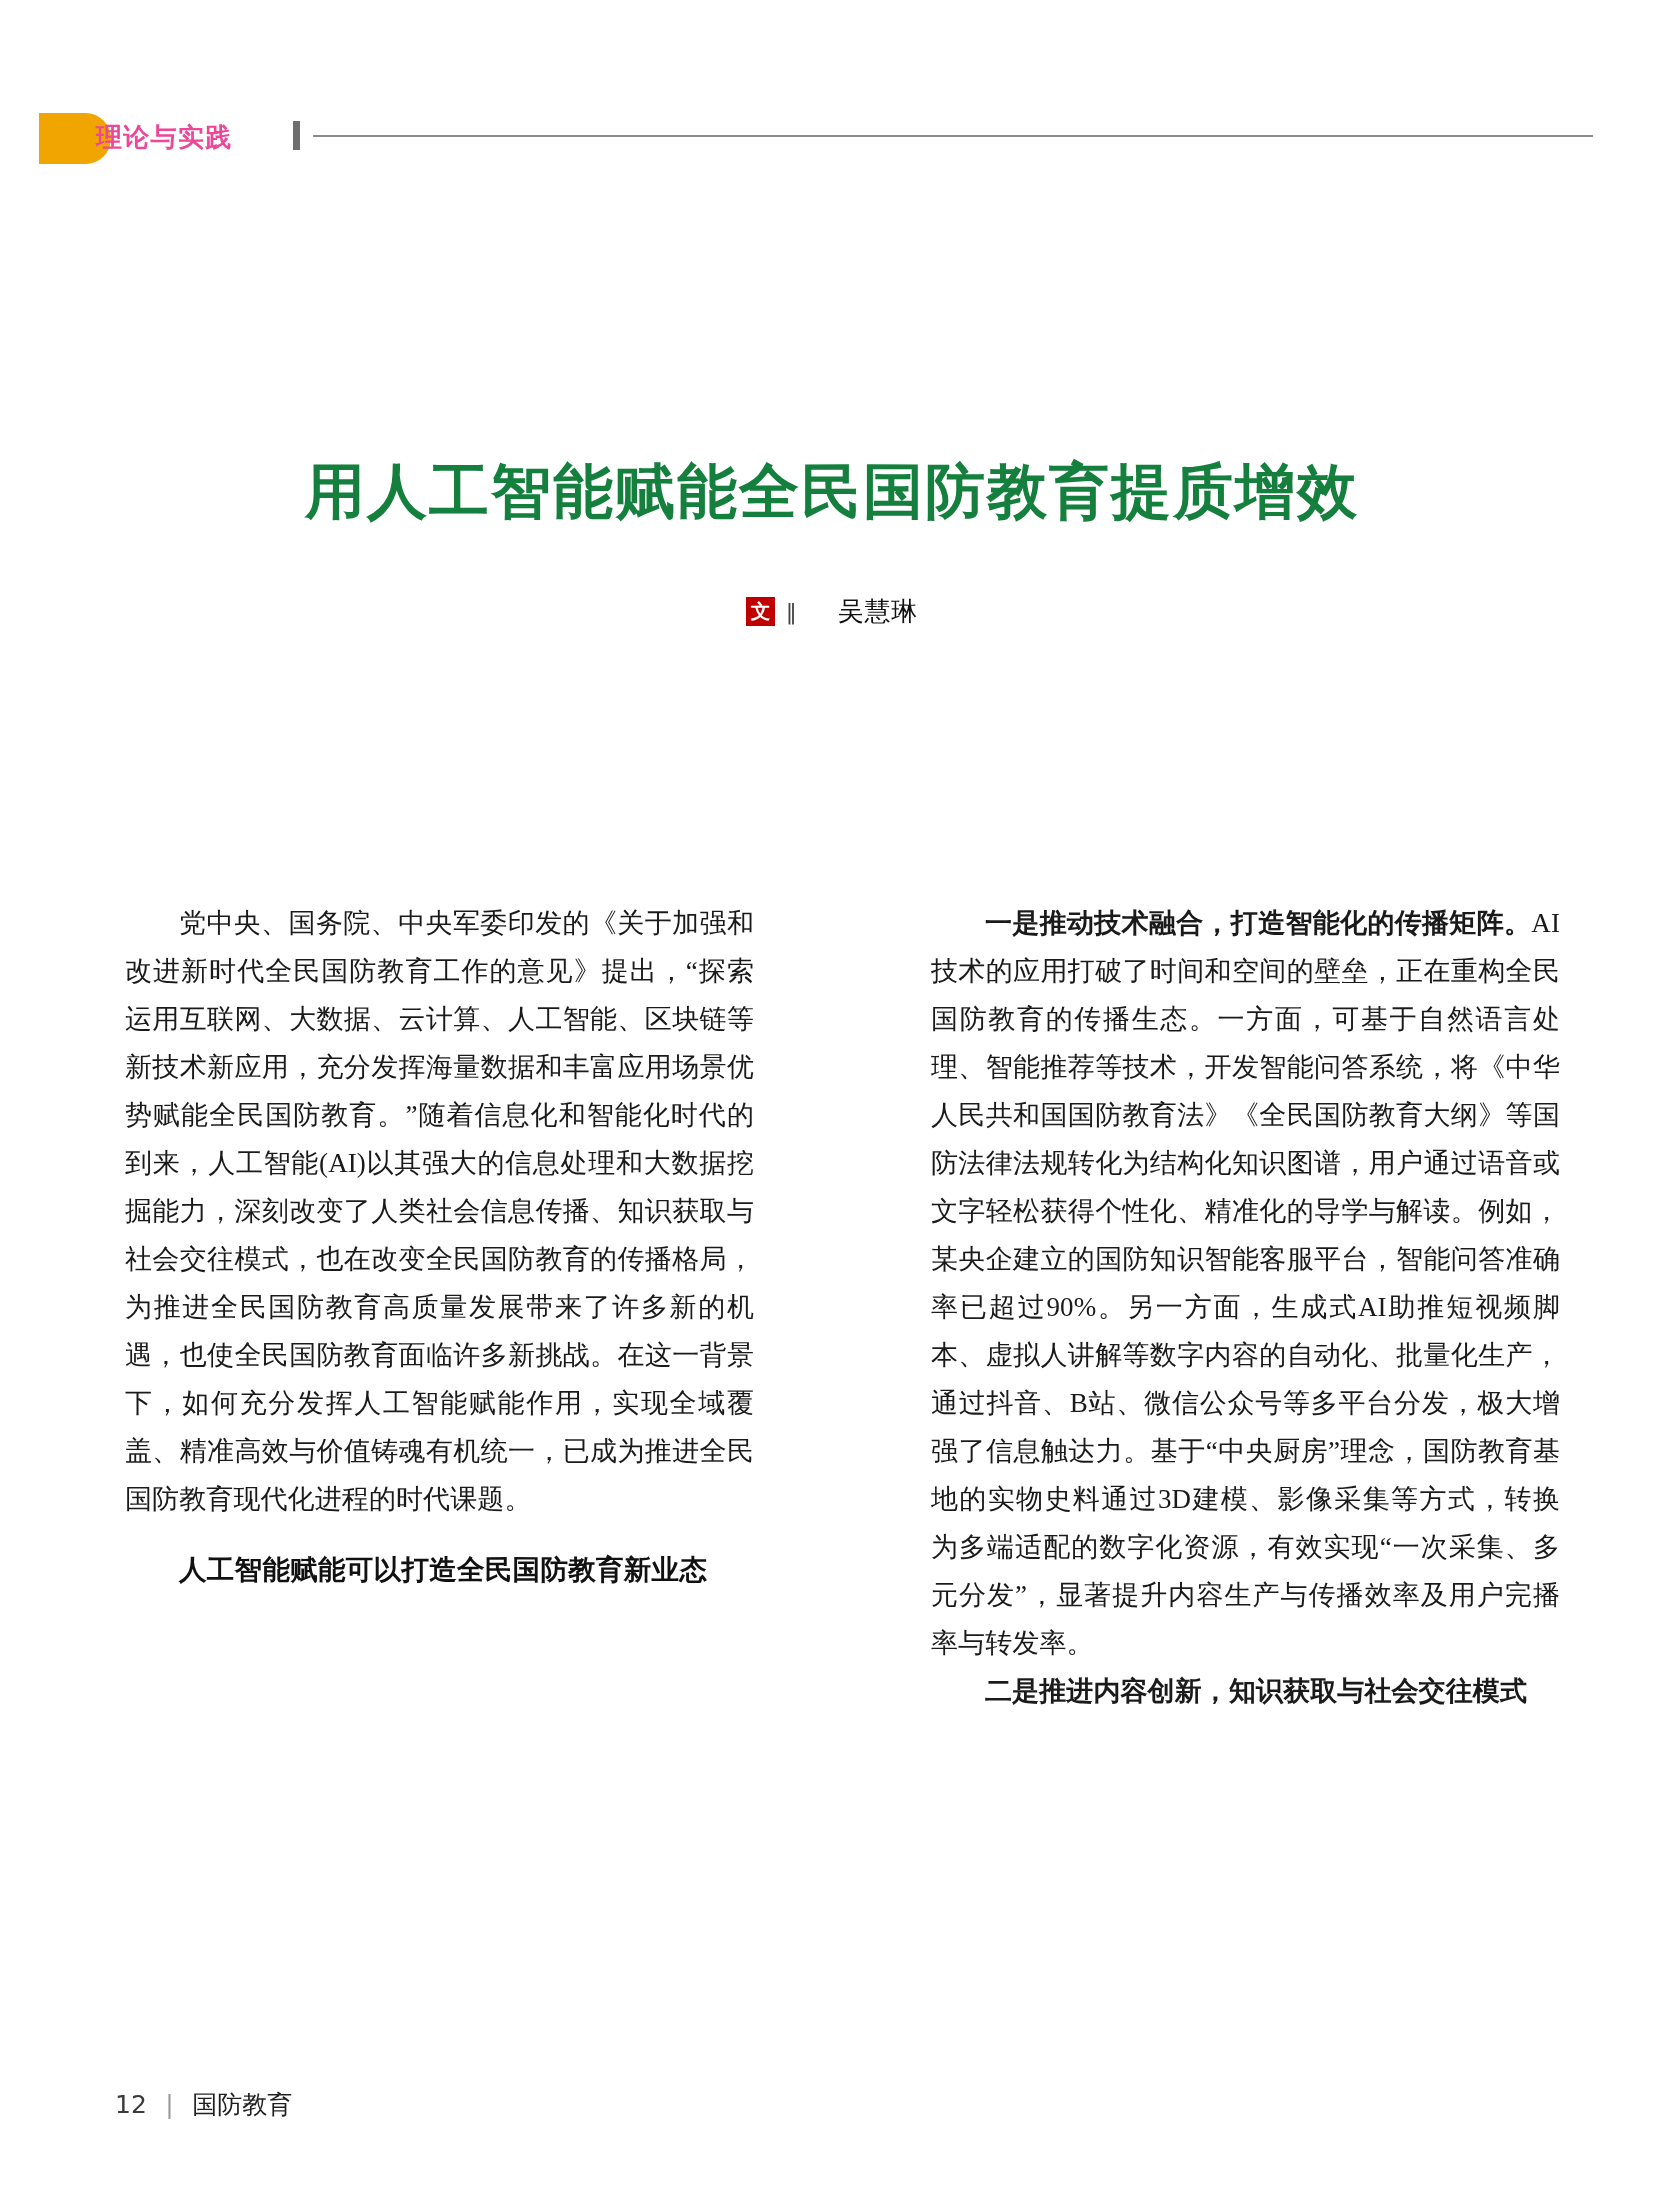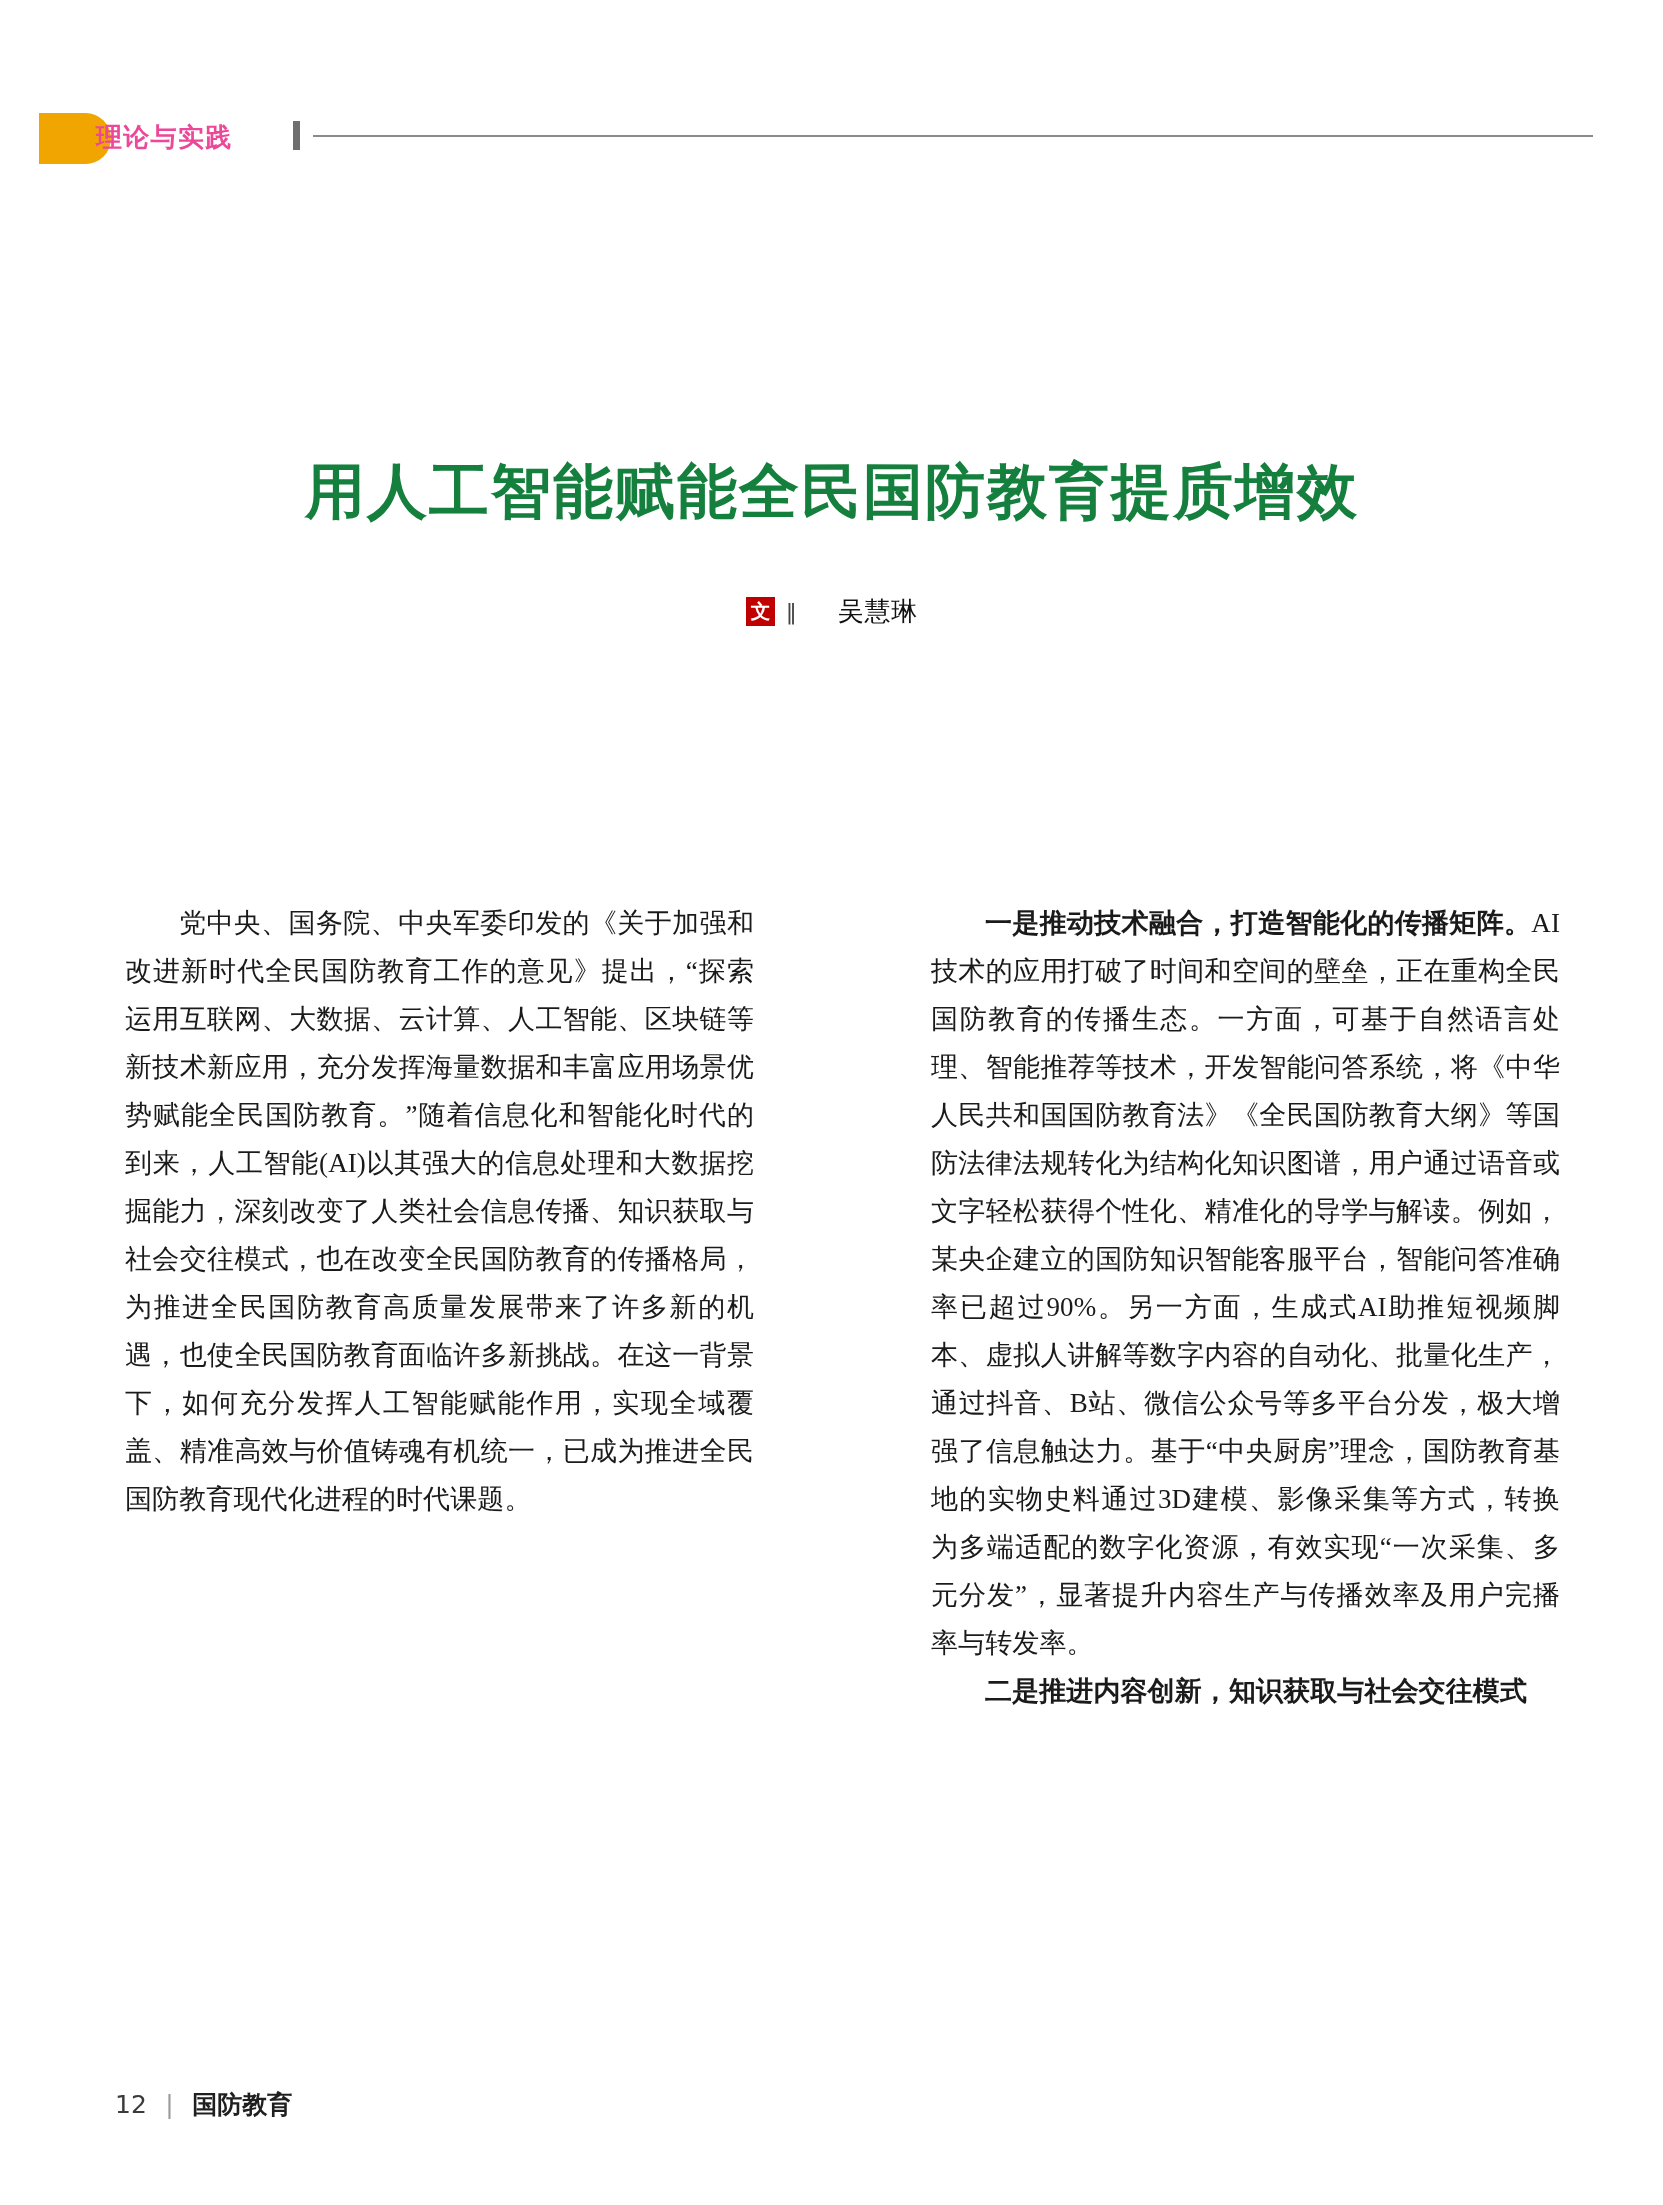--- a/index.html
+++ b/index.html
@@ -172,21 +172,21 @@
     font-family: "DejaVu Sans", "Liberation Sans", sans-serif;
     font-size: 25px;
     color: #3a3a3a;
   }
   #footer-page { font-weight: 400; }
   #footer-divider {
     display: inline-block;
     margin: 0 10.5px;
     color: #9a9a9a;
   }
-  #footer-label { font-weight: 700; color: #1f1f1f; }
+  #footer-label { font-weight: 400; color: #1f1f1f; }
 </style>
 </head>
 <body>
 
 <div id="header-band">
   <div id="header-tab"></div>
   <div id="header-title">理论与实践</div>
   <div id="header-bar-mark"></div>
   <div id="header-rule"></div>
 </div>
@@ -196,20 +196,21 @@
 <div id="byline">
   <span id="byline-badge">文</span>
   <span id="byline-sep">‖</span>
   <span id="byline-author">吴慧琳</span>
 </div>
 
 <div id="columns">
 
   <div class="column" id="col-left">
     <p class="para">党中央、国务院、中央军委印发的《关于加强和改进新时代全民国防教育工作的意见》提出，“探索运用互联网、大数据、云计算、人工智能、区块链等新技术新应用，充分发挥海量数据和丰富应用场景优势赋能全民国防教育。”随着信息化和智能化时代的到来，人工智能(AI)以其强大的信息处理和大数据挖掘能力，深刻改变了人类社会信息传播、知识获取与社会交往模式，也在改变全民国防教育的传播格局，为推进全民国防教育高质量发展带来了许多新的机遇，也使全民国防教育面临许多新挑战。在这一背景下，如何充分发挥人工智能赋能作用，实现全域覆盖、精准高效与价值铸魂有机统一，已成为推进全民国防教育现代化进程的时代课题。</p>
+    <h2 class="subhead">人工智能赋能可以打造全民国防教育新业态</h2>
   </div>
 
   <div class="column" id="col-right">
     <p class="para"><span class="lead">一是推动技术融合，打造智能化的传播矩阵。</span><span>AI技术的应用打破了时间和空间的壁垒，正在重构全民国防教育的传播生态。一方面，可基于自然语言处理、智能推荐等技术，开发智能问答系统，将《中华人民共和国国防教育法》《全民国防教育大纲》等国防法律法规转化为结构化知识图谱，用户通过语音或文字轻松获得个性化、精准化的导学与解读。例如，某央企建立的国防知识智能客服平台，智能问答准确率已超过90%。另一方面，生成式AI助推短视频脚本、虚拟人讲解等数字内容的自动化、批量化生产，通过抖音、B站、微信公众号等多平台分发，极大增强了信息触达力。基于“中央厨房”理念，国防教育基地的实物史料通过3D建模、影像采集等方式，转换为多端适配的数字化资源，有效实现“一次采集、多元分发”，显著提升内容生产与传播效率及用户完播率与转发率。</span></p>
     <p class="para"><span class="lead">二是推进内容创新，知识获取与社会交往模式</span><span></span></p>
   </div>
 
 </div>
 
 <div id="footer">

